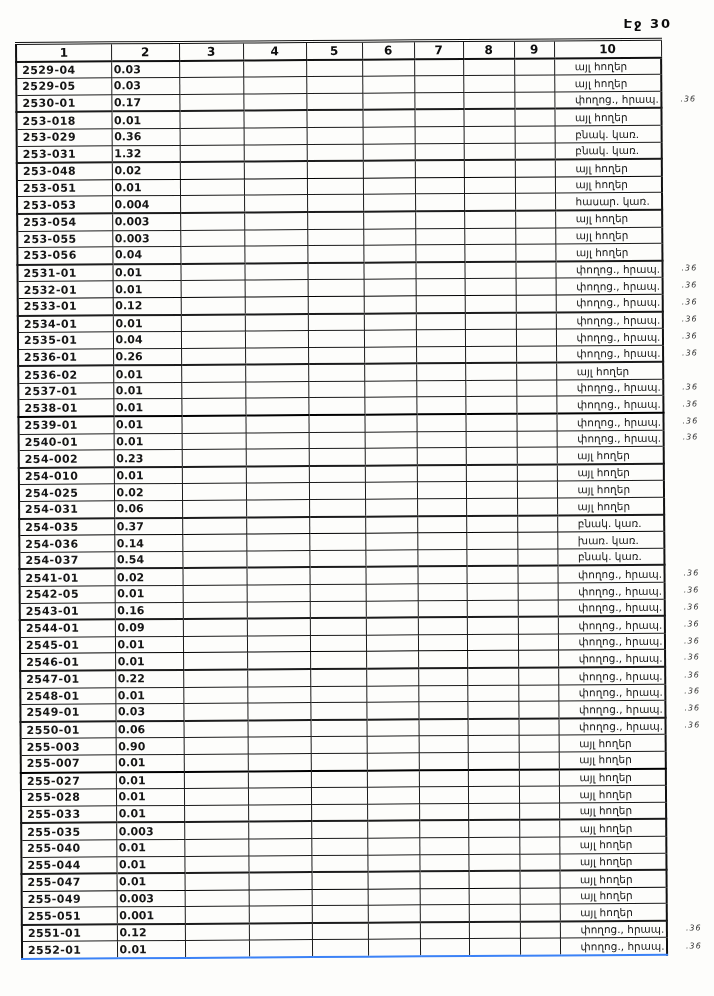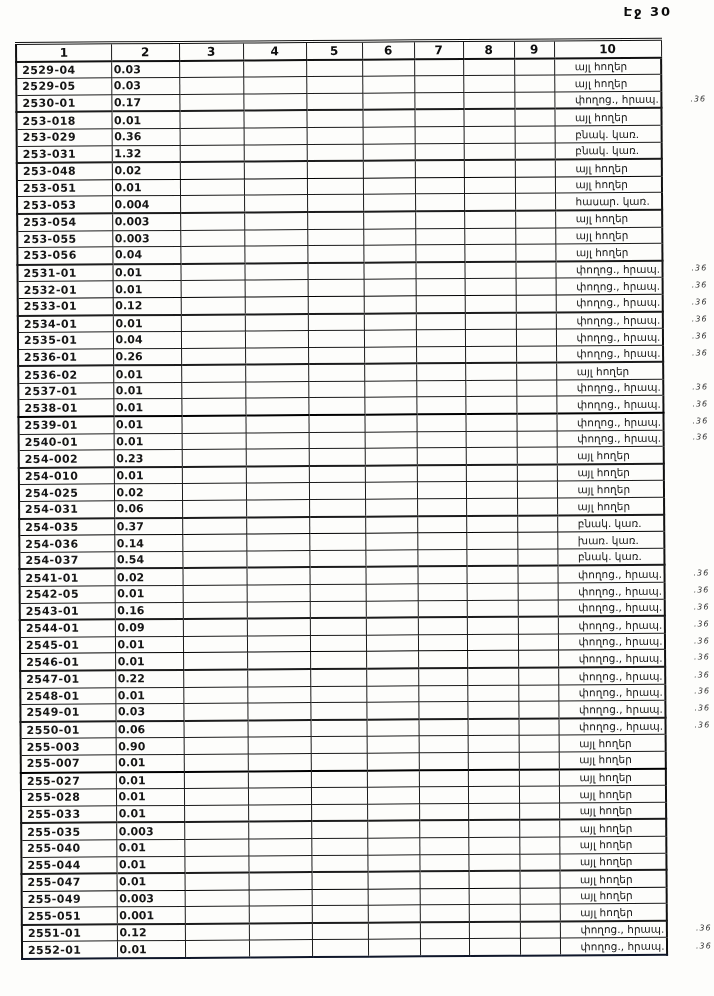--- a/index.html
+++ b/index.html
@@ -3,21 +3,21 @@
 <meta charset="utf-8">
 <style>
   html,body{margin:0;padding:0;}
   body{
     width:714px;height:996px;overflow:hidden;position:relative;
     background:#fdfdfb;
     font-family:"DejaVu Sans", "Liberation Sans", sans-serif;
     color:#161616;
   }
   .page-label{
-    position:absolute;top:4px;right:42px;
+    position:absolute;top:16px;right:42px;
     font-size:13px;font-weight:bold;letter-spacing:2px;color:#0c0c0c;
   }
   .sheet{
     position:absolute;left:15px;top:42px;width:699px;
     transform:rotate(-0.38deg);transform-origin:0 0;
   }
   table{border-collapse:collapse;table-layout:fixed;width:699px;}
   td,th{
     border:1px solid #1c1c1c;
     height:15.6px;padding:0 2px;overflow:hidden;white-space:nowrap;
@@ -25,27 +25,27 @@
   }
   thead th{
     font-weight:bold;font-size:12px;text-align:center;
     border-top:3px double #111;border-bottom:2px solid #111;
     color:#0e0e0e;
   }
   .c-code{text-align:left;padding-left:5px;font-weight:bold;letter-spacing:0.4px;border-radius:8px;}
   .c-val{font-weight:bold;}
   .c-use{text-align:left;padding-left:20px;font-size:10.5px;border-right:2px solid #111;}
   td:first-child,th:first-child{border-left:2px solid #111;}
-  tbody tr:last-child td{border-bottom:2px solid #0f172a;}
+  tbody tr:last-child td{border-bottom:2px solid #3b82f6;}
   
   tbody tr:nth-child(3n) td{border-bottom-width:2px;}
   tbody tr:nth-child(7n) td{border-bottom-color:#000;}
   .note-cell, thead th.note-cell{
     border:none !important;background:transparent;
-    font-size:8px;color:#3a3a3a;text-align:left;padding-left:28px;
+    font-size:8px;color:#3a3a3a;text-align:left;padding-left:18px;
     font-style:italic;letter-spacing:1px;
   }
 </style>
 </head>
 <body>
 
 <div class="page-label">Էջ 30</div>
 
 <div class="sheet">
   <table>

